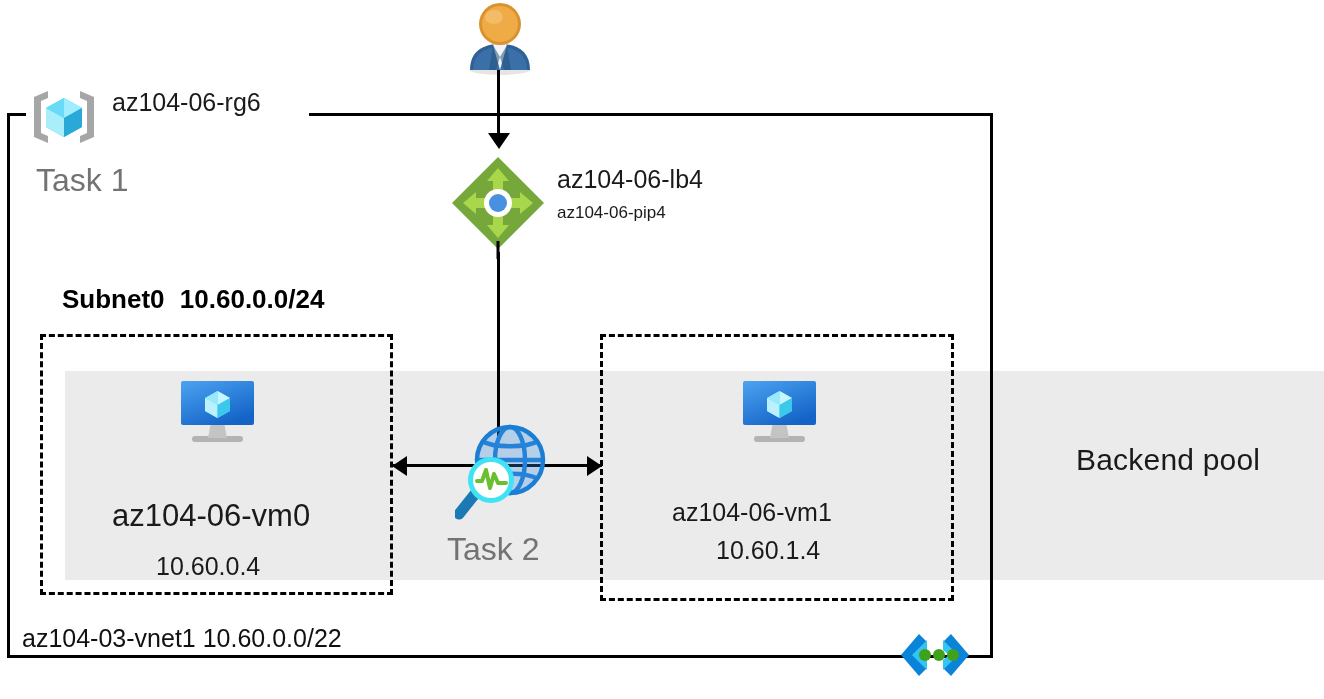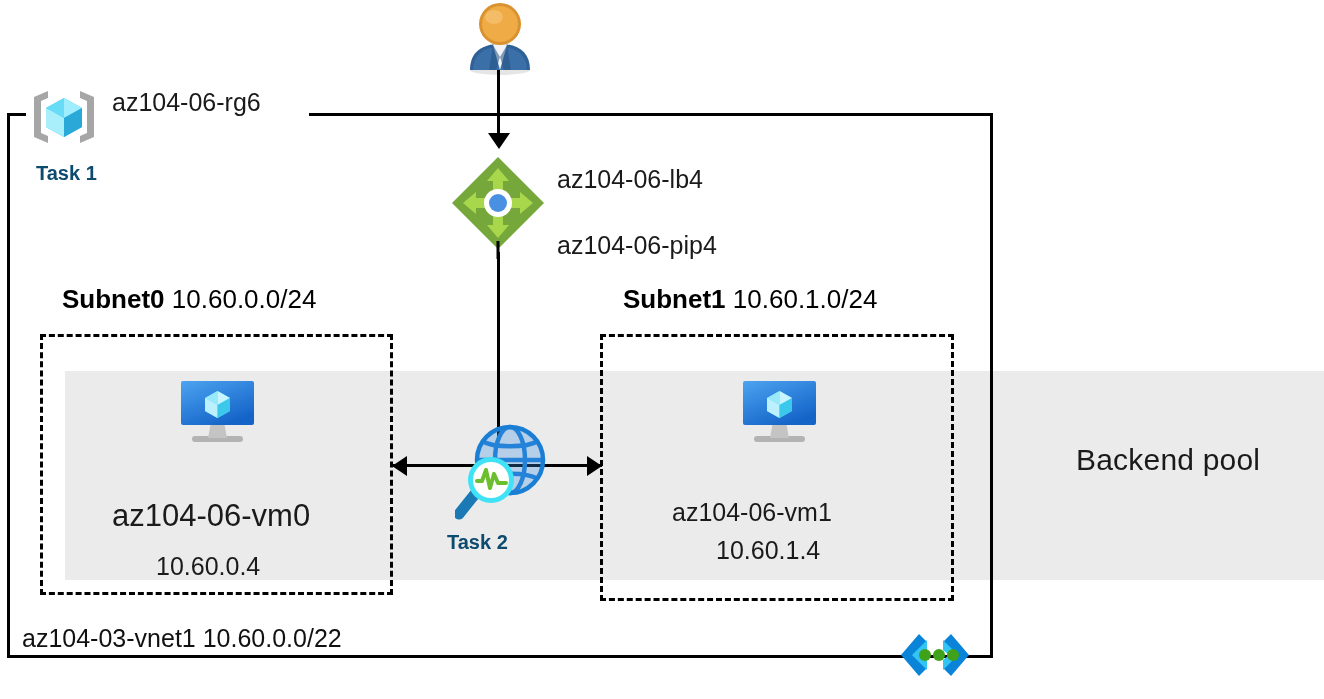--- a/index.html
+++ b/index.html
@@ -42,36 +42,36 @@
 
   
   .subnet-box{
     border:3px dashed #000; box-sizing:border-box; background:transparent;
   }
   #subnet0-box{left:40px;  top:334px; width:353px; height:261px;}
   #subnet1-box{left:600px; top:334px; width:354px; height:267px;}
 
   .subnet-label{font-size:26px; white-space:nowrap; color:#000;}
   .subnet-label b{font-weight:700;}
-  .subnet-label span{font-weight:400;}
+  .subnet-label span{font-weight:700;margin-left:8px;}
   #subnet0-label{left:62px;  top:284px;}
   #subnet1-label{left:623px; top:284px;}
 
   
   .task-label{
-    font-size:20px; font-weight:700; color:#0c4a6e; white-space:nowrap;
+    font-size:32px; font-weight:400; color:#737373; white-space:nowrap;
   }
   #task1-label{left:36px;  top:162px;}
   #task2-label{left:447px; top:531px;}
 
   
   .plain{font-size:24px; color:#1a1a1a; white-space:nowrap;}
   #rg-name{left:112px; top:88px; font-size:25px;}
   #lb-name1{left:557px; top:165px; font-size:25px;}
-  #lb-name2{left:557px; top:203px; font-size:25px;margin-top:28px;}
+  #lb-name2{left:557px; top:203px; font-size:17px;}
 
   #vm0-name{left:112px; top:498px; font-size:31px;}
   #vm0-ip  {left:156px; top:552px; font-size:25px;}
   #vm1-name{left:672px; top:498px; font-size:25px;}
   #vm1-ip  {left:716px; top:536px; font-size:25px;}
 
   #vnet-label{
     left:22px; top:624px; font-size:25px; color:#111; white-space:nowrap;
   }
 
@@ -201,24 +201,20 @@
       <path d="M42.5 13 L55 20 L55 33 L42.5 40 L30 33 L30 20 Z" fill="#50e6ff"></path>
       <path d="M42.5 13 L55 20 L42.5 27 Z" fill="#c6f5ff"></path>
       <path d="M42.5 13 L30 20 L42.5 27 Z" fill="#9ae9fb"></path>
       <path d="M30 20 L42.5 27 L42.5 40 L30 33 Z" fill="#bdf0ff"></path>
       <path d="M55 20 L42.5 27 L42.5 40 L55 33 Z" fill="#3bc8ea"></path>
     </svg>
   </div>
   <div class="abs plain" id="vm0-name">az104-06-vm0</div>
   <div class="abs plain" id="vm0-ip">10.60.0.4</div>
 
-  <div class="abs subnet-label" id="subnet1-label">
-    <b>Subnet1</b>
-    <span>10.60.1.0/24</span>
-  </div>
   <div class="abs icon" id="icon-vm1">
     <svg width="85" height="78" viewBox="0 0 85 78">
       <rect x="17" y="58" width="51" height="6" rx="3" fill="#b3b3b3"></rect>
       <path d="M36 44 L49 44 L52 60 L33 60 Z" fill="#c4c4c4"></path>
       <defs>
         <linearGradient id="vmg1" x1="0" y1="0" x2="0.6" y2="1">
           <stop offset="0" stop-color="#4da3f0"></stop>
           <stop offset="1" stop-color="#1464c8"></stop>
         </linearGradient>
       </defs>

